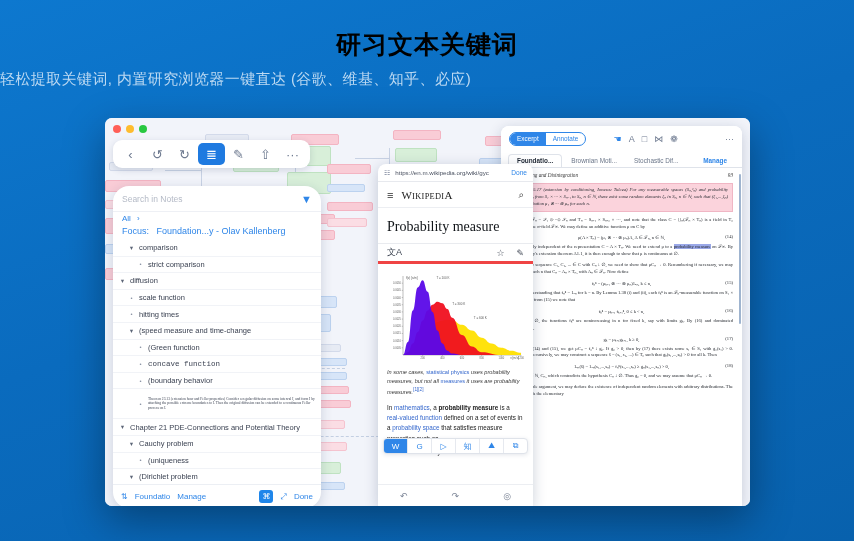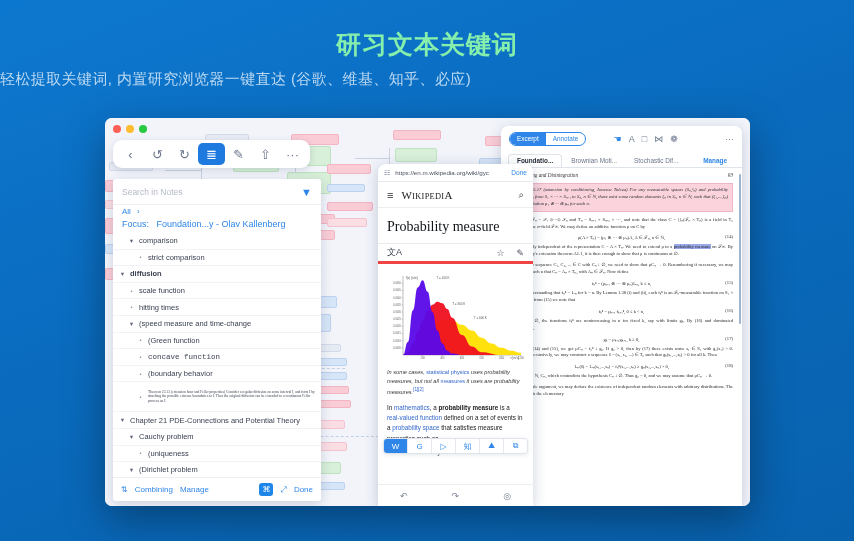--- a/index.html
+++ b/index.html
@@ -10,21 +10,21 @@
     position: relative;
   }
   
   .bg {
     position: absolute; inset: 0;
     background: linear-gradient(160deg, #0d78cf 0%, #0a6bbe 45%, #0861ad 100%);
   }
   
   .headline {
     position: absolute; top: 28px; left: 0; right: 0;
-    text-align: center; color: #86efac;
+    text-align: center; color: #000000;
     font-size: 25px; font-weight: bold; letter-spacing: 1px;
   }
   .subhead {
     position: absolute; top: 70px; left: 0; right: 0;
     text-align: left; color: #bcd9f2;
     font-size: 15px; letter-spacing: .4px;
   }
   
   .window {
     position: absolute; left: 105px; top: 118px;
@@ -61,22 +61,22 @@
     box-shadow: 0 2px 7px rgba(30,50,90,.16);
   }
   .tb-btn {
     width: 27px; height: 22px; display: flex; align-items: center; justify-content: center;
     color: #6e7a90; font-size: 13px; border-radius: 5px;
   }
   .tb-btn.active { background: #1f7ae0; color: #fff; }
 
   
   .notes {
-    position: absolute; left: 8px; top: 61px; width: 208px; height: 322px;
-    background: #fff; border-radius: 3px; z-index: 20;
+    position: absolute; left: 8px; top: 68px; width: 208px; height: 322px;
+    background: #fff; border-radius: 16px; z-index: 20;
     box-shadow: 0 3px 12px rgba(30,50,90,.18);
     display: flex; flex-direction: column; overflow: hidden;
   }
   .search-row {
     height: 26px; display: flex; align-items: center; gap: 6px;
     padding: 0 9px; border-bottom: 1px solid #eef0f5;
   }
   .search-row input {
     flex: 1; border: 0; outline: 0; font-size: 8.5px; color: #333;
     font-family: "Liberation Sans", sans-serif; background: transparent;
@@ -320,21 +320,21 @@
           <span style="overflow: hidden; text-overflow: ellipsis;">comparison</span>
         </div>
         <div class="o-item">
           <span style="width: 20px; flex: 0 0 auto;"></span>
           <span class="o-dot">•</span>
           <span style="overflow: hidden; text-overflow: ellipsis;">strict comparison</span>
         </div>
         <div class="o-item">
           <span style="width: 2px; flex: 0 0 auto;"></span>
           <span class="o-caret">▼</span>
-          <span style="overflow: hidden; text-overflow: ellipsis; font-weight: bold;">diffusion</span>
+          <span style="overflow: hidden; text-overflow: ellipsis;">diffusion</span>
         </div>
         <div class="o-item">
           <span style="width: 11px; flex: 0 0 auto;"></span>
           <span class="o-dot">•</span>
           <span style="overflow: hidden; text-overflow: ellipsis;">scale function</span>
         </div>
         <div class="o-item">
           <span style="width: 11px; flex: 0 0 auto;"></span>
           <span class="o-dot">•</span>
           <span style="overflow: hidden; text-overflow: ellipsis;">hitting times</span>
@@ -380,21 +380,21 @@
           <span style="overflow: hidden; text-overflow: ellipsis;">(uniqueness</span>
         </div>
         <div class="o-item">
           <span style="width: 11px; flex: 0 0 auto;"></span>
           <span class="o-caret">▼</span>
           <span style="overflow: hidden; text-overflow: ellipsis;">(Dirichlet problem</span>
         </div>
       </div>
     <div class="notes-foot">
       <span>⇅</span>
-      <span>Combining</span>
+      <span>Foundatio</span>
       <span>Manage</span>
       <span style="flex:1"></span>
       <span class="foot-sq">⌘</span>
       <span>⤢</span>
       <span>Done</span>
     </div>
   </div>
 
   <div class="wiki">
     <div class="wiki-urlbar">

